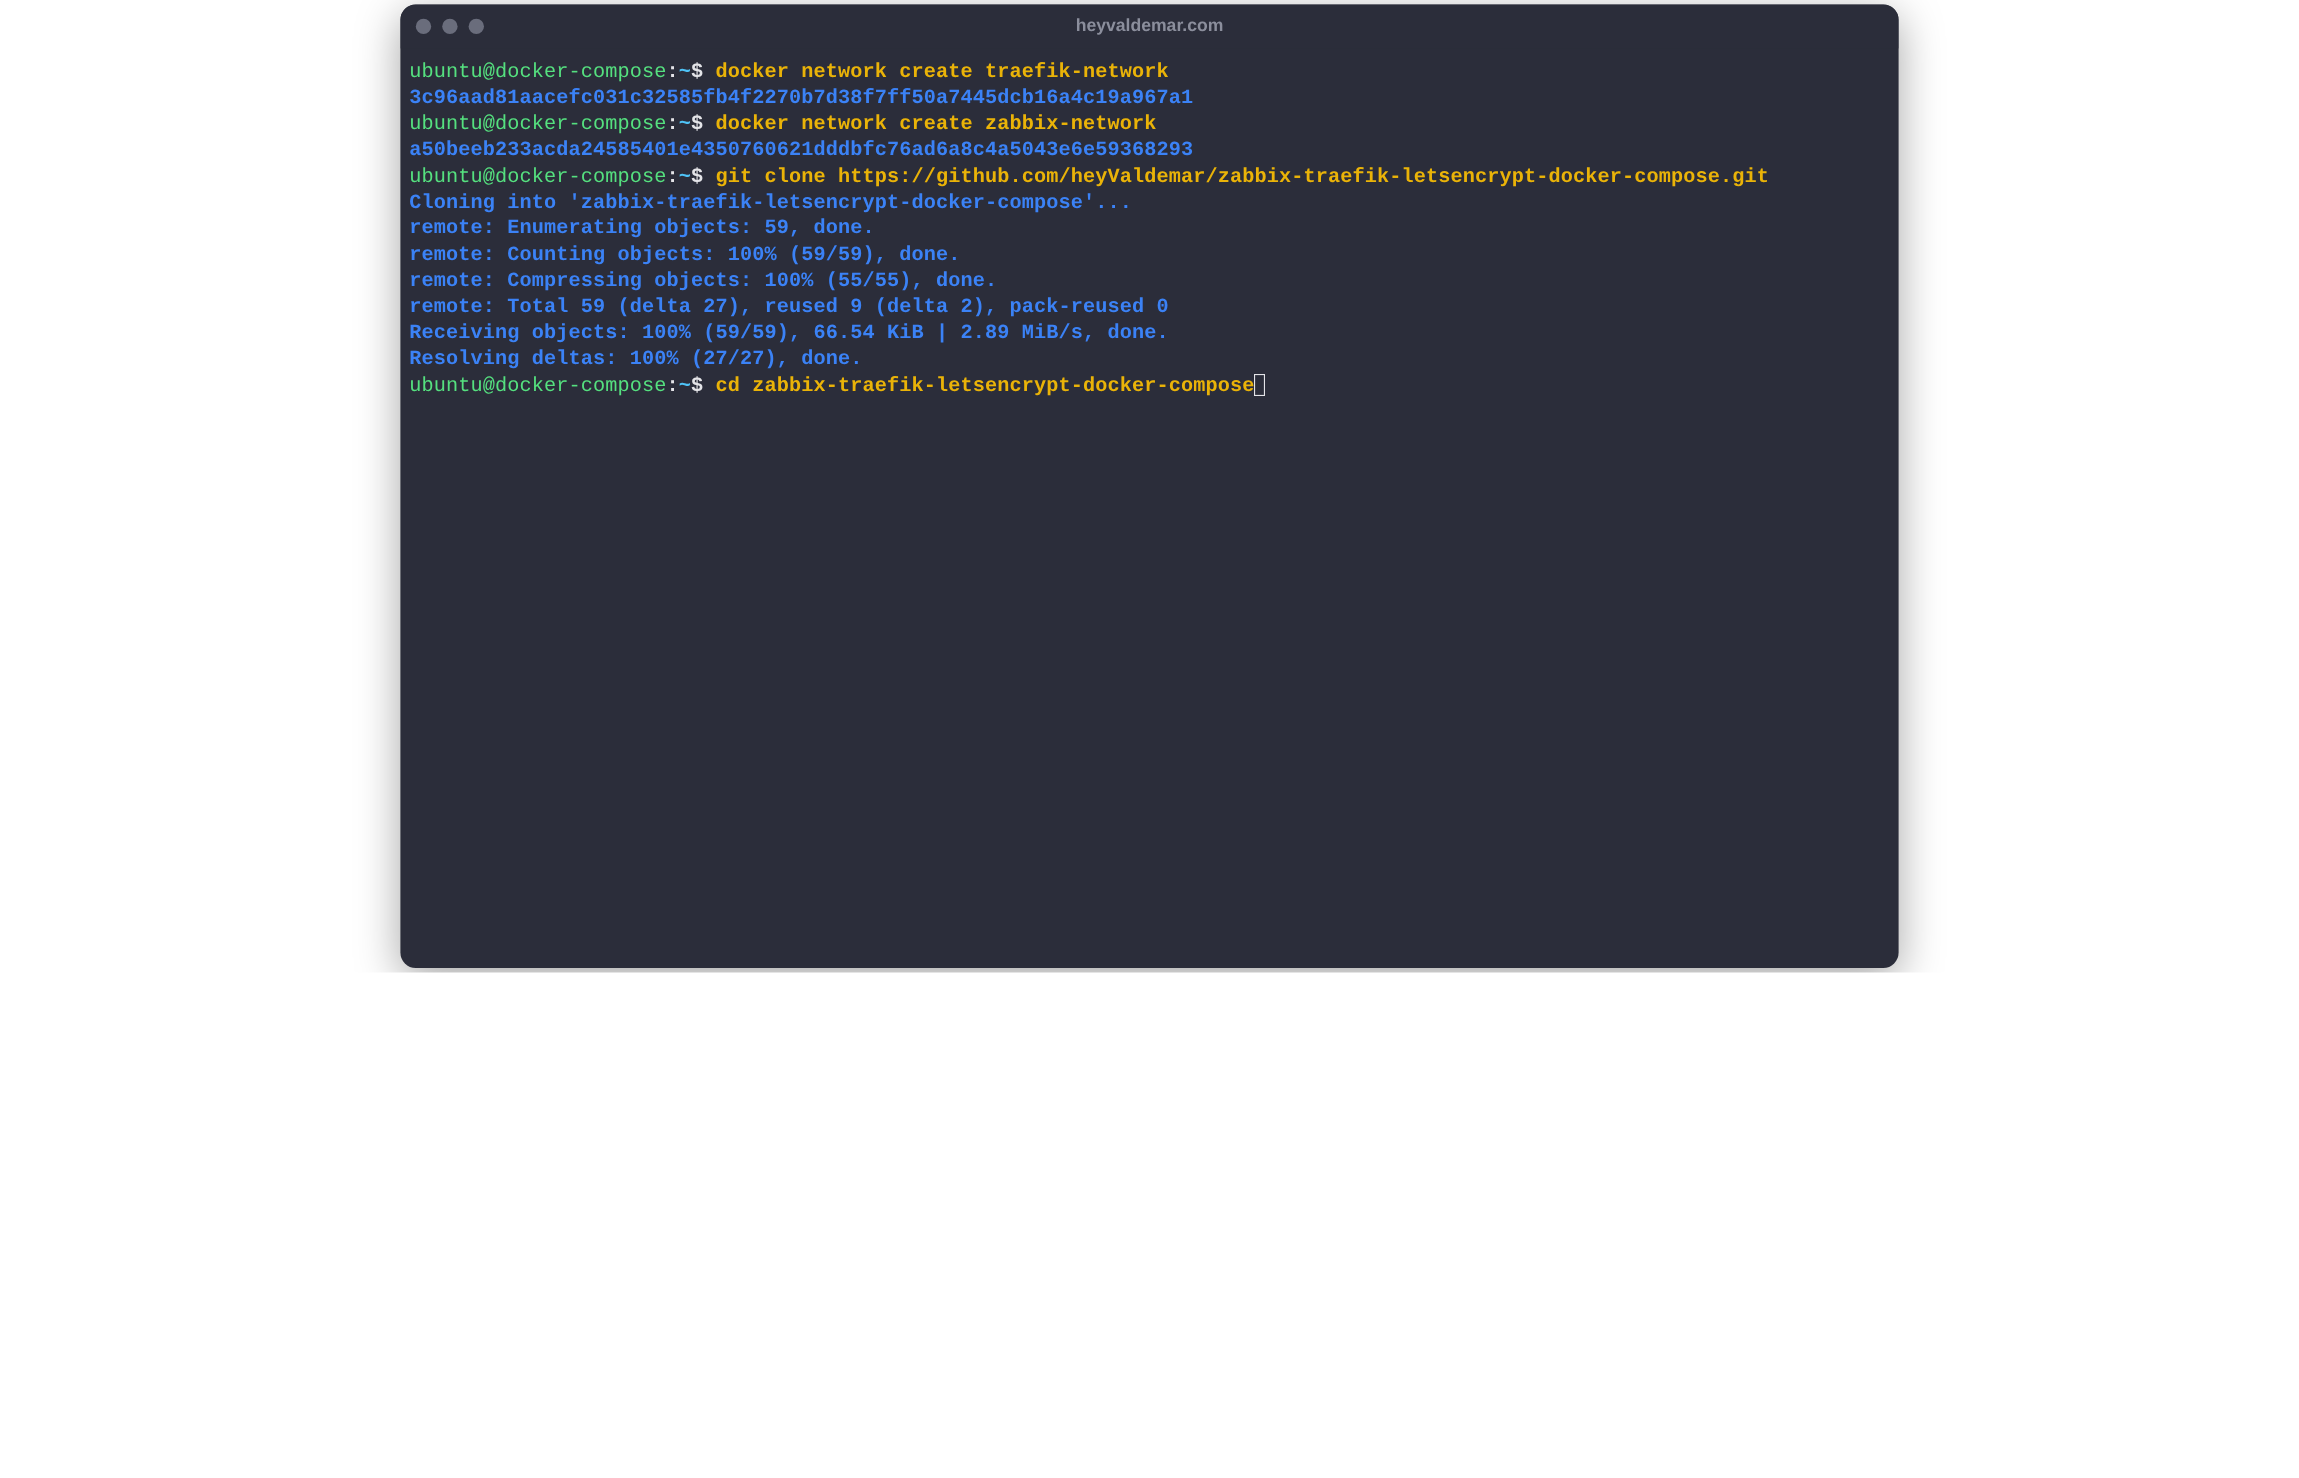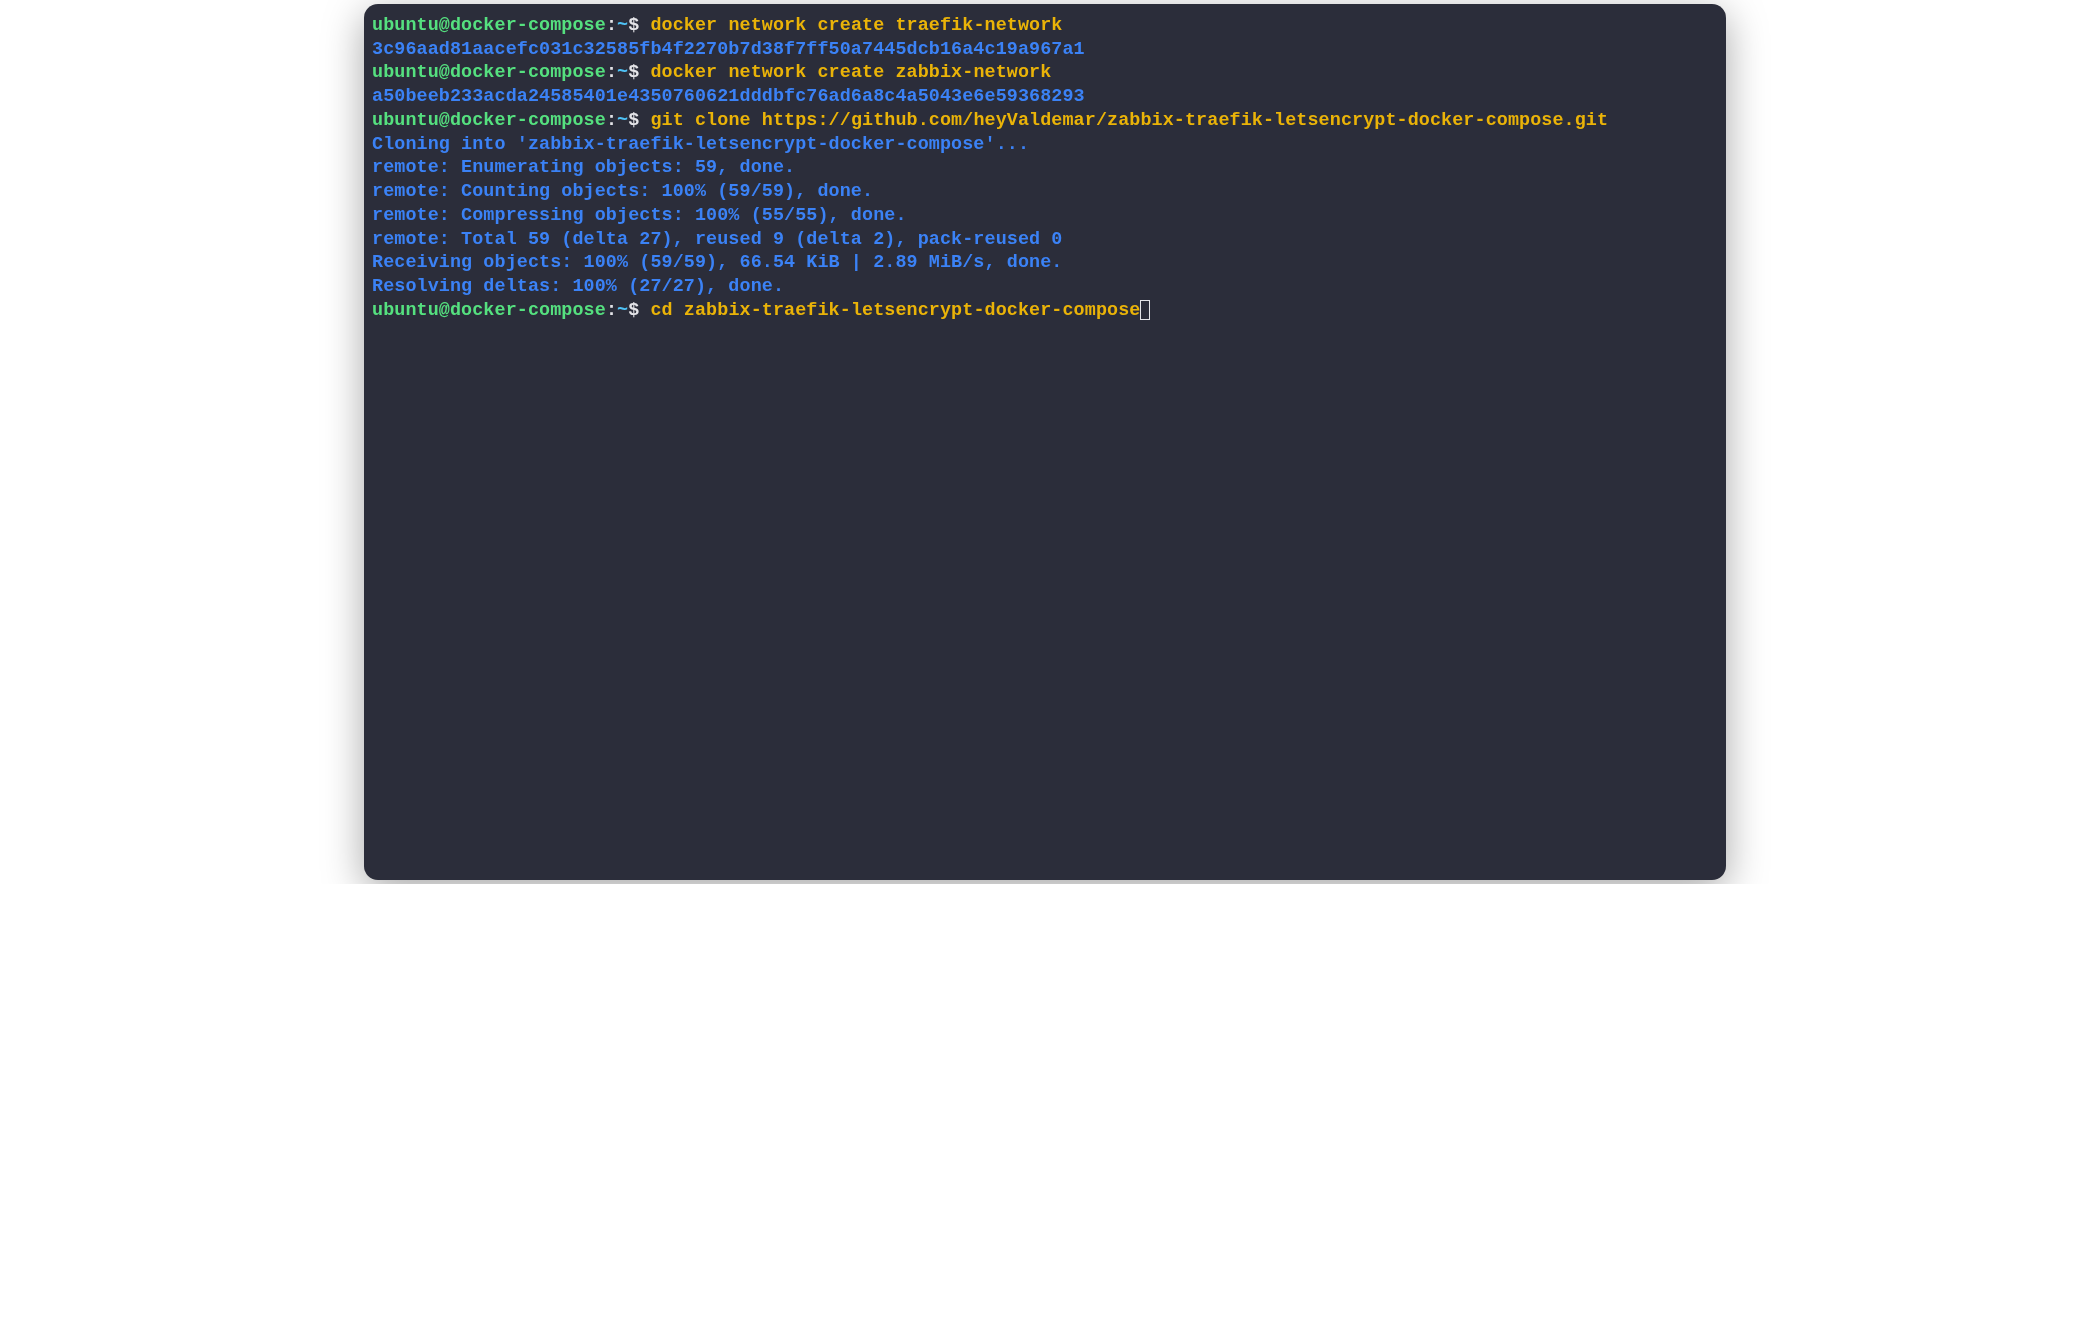--- a/index.html
+++ b/index.html
@@ -53,34 +53,42 @@
     .terminal-body {
       flex: 1;
       padding: 10px 8px 10px 8px;
       color: #e4e4e8;
       font-size: 18.4px;
       line-height: 1.29;
       white-space: pre;
       font-weight: 600;
       letter-spacing: 0.1px;
     }
-    .user-host { color: #55e07f; font-weight: 700; text-align: right; }
+    .user-host { color: #55e07f; font-weight: 400; text-align: right; }
     .colon { color: #e4e4e8; font-weight: 700; }
     .tilde { color: #4fc3f7; font-weight: 700; }
     .dollar { color: #e4e4e8; font-weight: 700; }
     .cmd { color: #eab308; }
     .out { color: #3b82f6; }
     .cursor {
       display: inline-block;
       width: 10px;
       height: 20px;
       border: 1.5px solid #e4e4e8;
       vertical-align: text-bottom;
       margin-bottom: 1px;
     }
     .line { display: block; }
   </style>
 </head>
 <body>
 
 <div class="terminal-window">
+  <div class="title-bar">
+    <div class="traffic-lights">
+      <div class="dot"></div>
+      <div class="dot"></div>
+      <div class="dot"></div>
+    </div>
+    <div class="title-text">heyvaldemar.com</div>
+  </div>
   <div class="terminal-body"><span class="line"><span class="user-host">ubuntu@docker-compose</span><span class="colon">:</span><span class="tilde">~</span><span class="dollar">$</span><span class="cmd"> docker network create traefik-network</span></span><span class="line out">3c96aad81aacefc031c32585fb4f2270b7d38f7ff50a7445dcb16a4c19a967a1</span><span class="line"><span class="user-host">ubuntu@docker-compose</span><span class="colon">:</span><span class="tilde">~</span><span class="dollar">$</span><span class="cmd"> docker network create zabbix-network</span></span><span class="line out">a50beeb233acda24585401e4350760621dddbfc76ad6a8c4a5043e6e59368293</span><span class="line"><span class="user-host">ubuntu@docker-compose</span><span class="colon">:</span><span class="tilde">~</span><span class="dollar">$</span><span class="cmd"> git clone https://github.com/heyValdemar/zabbix-traefik-letsencrypt-docker-compose.git</span></span><span class="line out">Cloning into 'zabbix-traefik-letsencrypt-docker-compose'...</span><span class="line out">remote: Enumerating objects: 59, done.</span><span class="line out">remote: Counting objects: 100% (59/59), done.</span><span class="line out">remote: Compressing objects: 100% (55/55), done.</span><span class="line out">remote: Total 59 (delta 27), reused 9 (delta 2), pack-reused 0</span><span class="line out">Receiving objects: 100% (59/59), 66.54 KiB | 2.89 MiB/s, done.</span><span class="line out">Resolving deltas: 100% (27/27), done.</span><span class="line"><span class="user-host">ubuntu@docker-compose</span><span class="colon">:</span><span class="tilde">~</span><span class="dollar">$</span><span class="cmd"> cd zabbix-traefik-letsencrypt-docker-compose</span><span class="cursor"></span></span></div>
 </div>
 
 </body></html>

